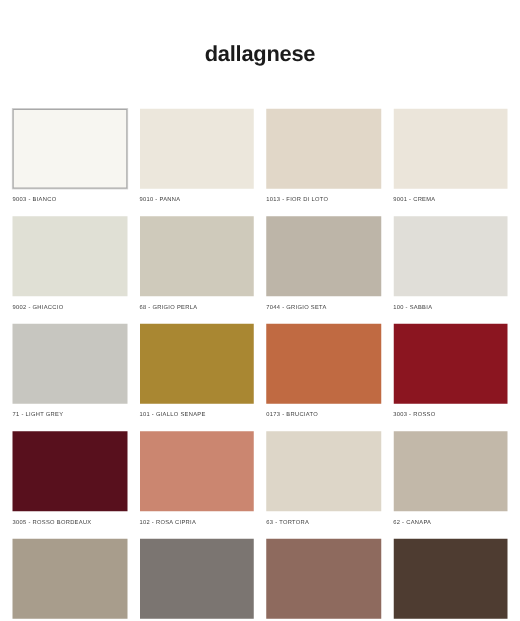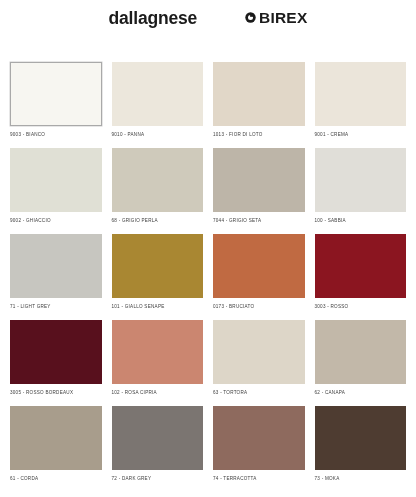--- a/index.html
+++ b/index.html
@@ -24,20 +24,21 @@
 
   
   .header {
     height: 62px;
     display: flex;
     align-items: flex-start;
     justify-content: center;
     gap: 48px;
     padding-top: 10px;
     box-sizing: border-box;
+    margin-top: 25px;
   }
   .brand-dallagnese {
     font-size: 17.5px;
     font-weight: 600;
     letter-spacing: -0.2px;
     color: #1b1b1b;
     line-height: 1;
   }
   .brand-birex {
     display: flex;
@@ -93,30 +94,20 @@
   }
 </style>
 </head>
 <body>
 
 <div class="page">
 
   <div class="header">
     <div class="brand-dallagnese">dallagnese</div>
 
-    <div class="brand-birex">
-      <span class="birex-mark">
-        <svg width="11" height="11" viewBox="0 0 11 11" aria-hidden="true">
-          <circle cx="5.5" cy="5.5" r="5.2" fill="#1b1b1b"></circle>
-          <circle cx="5.5" cy="5.5" r="2.5" fill="#ffffff"></circle>
-          <rect x="5.1" y="1.6" width="3.6" height="3.2" fill="#1b1b1b"></rect>
-        </svg>
-      </span>
-      <span class="brand-birex-text">BIREX</span>
-    </div>
   </div>
 
   <div class="grid">
       <div class="cell">
         <div class="chip selected" style="background: rgb(247, 246, 241);"></div>
         <div class="caption">9003 - BIANCO</div>
       </div>
       <div class="cell">
         <div class="chip" style="background: rgb(236, 231, 220);"></div>
         <div class="caption">9010 - PANNA</div>

